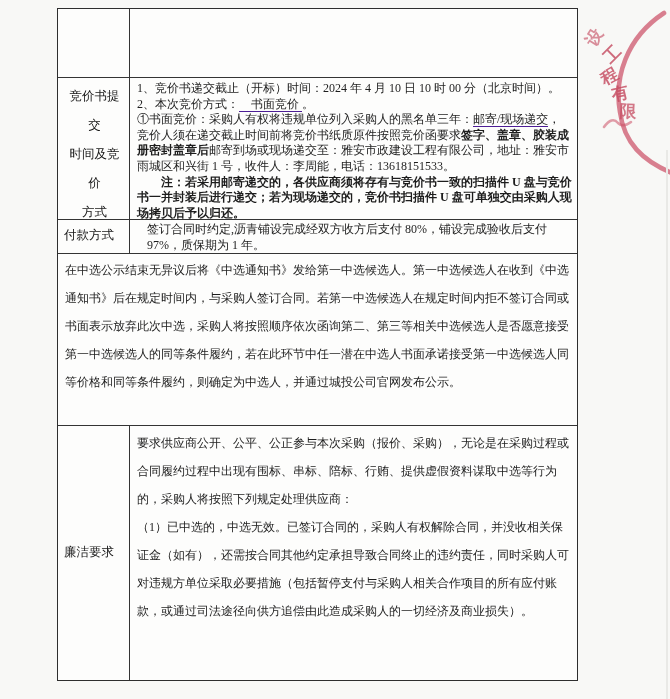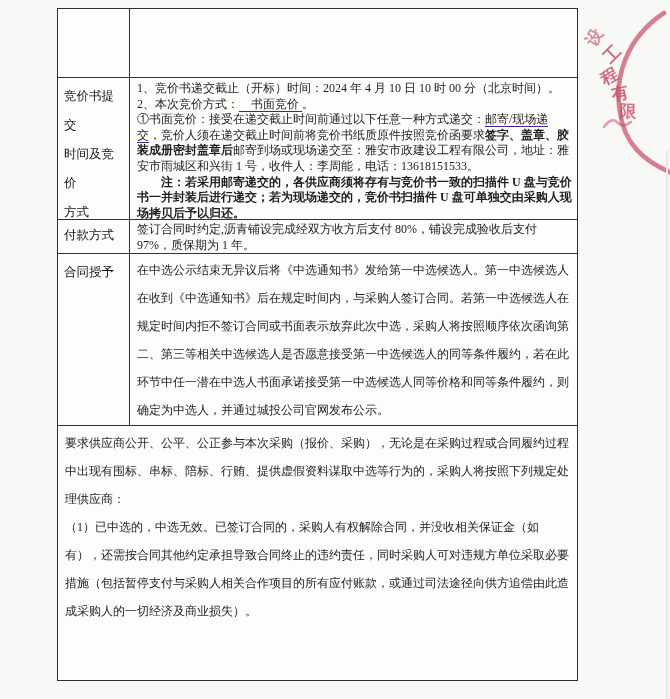--- a/index.html
+++ b/index.html
@@ -13,21 +13,21 @@
   .tbl{
     position:absolute; left:57px; top:8px; width:521px; height:673px;
     border:1.6px solid #2e2e2e; background:#fdfdfc;
     display:flex; flex-direction:column; box-sizing:border-box;
   }
   .row{display:flex; border-bottom:1.4px solid #343434; box-sizing:border-box;}
   .row:last-child{border-bottom:none;}
   .r0{height:69px;} .r1{height:142px;} .r2{height:34px;} .r3{height:172px;} .r4{flex:1;}
   .lab{
     width:72px; flex:0 0 72px; border-right:1.4px solid #343434; box-sizing:border-box;
-    padding:4px 4px 0 6px; font-size:12.5px; line-height:29px; color:#161616;
+    padding:4px 4px 0 6px; font-size:12.5px; line-height:29px; color:#161616;text-align:center;
   }
   .lab.vc{display:flex; align-items:center; padding-top:0; padding-bottom:2px;}
   .con{flex:1; padding:3px 5px 0 7px; font-size:12px; box-sizing:border-box; overflow:hidden;}
   .con p{margin:0;}
   .tight p{line-height:15.6px;}
   .wide{line-height:28px; padding-top:2px;}
   .wide2{line-height:28px; padding-top:3px;}
   .u{border-bottom:1px solid #4c1d95;margin-top:6px;}
   .b{font-weight:bold;}
   .note{font-weight:bold; text-indent:2em;}
@@ -51,40 +51,40 @@
 
     <div class="row r1">
       <div class="lab">
         <span>竞价书提交</span><br>
         <span>时间及竞价</span><br>
         <span>方式</span>
       </div>
       <div class="con tight">
         <p>1、竞价书递交截止（开标）时间：2024 年 4 月 10 日 10 时 00 分（北京时间）。</p>
         <p><span>2、本次竞价方式：</span><span class="u">　书面竞价 </span><span>。</span></p>
-        <p><span>①书面竞价：接受在递交截止时间前通过以下任意一种方式递交：</span><span class="u">邮寄/现场递交</span><span>，竞价人须在递交截止时间前将竞价书纸质原件按照竞价函要求</span><span class="b">签字、盖章、胶装成册密封盖章后</span><span>邮寄到场或现场递交至：雅安市政建设工程有限公司，地址：雅安市雨城区和兴街 1 号，收件人：李周能，电话：13618151533。</span></p>
+        <p><span>①书面竞价：采购人有权将违规单位列入采购人的黑名单三年：</span><span class="u">邮寄/现场递交</span><span>，竞价人须在递交截止时间前将竞价书纸质原件按照竞价函要求</span><span class="b">签字、盖章、胶装成册密封盖章后</span><span>邮寄到场或现场递交至：雅安市政建设工程有限公司，地址：雅安市雨城区和兴街 1 号，收件人：李周能，电话：13618151533。</span></p>
         <p class="note">注：若采用邮寄递交的，各供应商须将存有与竞价书一致的扫描件 U 盘与竞价书一并封装后进行递交；若为现场递交的，竞价书扫描件 U 盘可单独交由采购人现场拷贝后予以归还。</p>
       </div>
     </div>
 
     <div class="row r2">
       <div class="lab vc">付款方式</div>
-      <div class="con tight" style="padding-top:2px;">
+      <div class="con tight" style="padding-top:2px;margin-left:10px;">
         <p>签订合同时约定,沥青铺设完成经双方收方后支付 80%，铺设完成验收后支付 97%，质保期为 1 年。</p>
       </div>
     </div>
 
     <div class="row r3">
-      <div class="lab">合同授予</div>
       <div class="con wide">
         <p>在中选公示结束无异议后将《中选通知书》发给第一中选候选人。第一中选候选人在收到《中选通知书》后在规定时间内，与采购人签订合同。若第一中选候选人在规定时间内拒不签订合同或书面表示放弃此次中选，采购人将按照顺序依次函询第二、第三等相关中选候选人是否愿意接受第一中选候选人的同等条件履约，若在此环节中任一潜在中选人书面承诺接受第一中选候选人同等价格和同等条件履约，则确定为中选人，并通过城投公司官网发布公示。</p>
       </div>
     </div>
 
     <div class="row r4">
+      <div class="lab vc">廉洁要求</div>
       <div class="con wide2">
         <p>要求供应商公开、公平、公正参与本次采购（报价、采购），无论是在采购过程或合同履约过程中出现有围标、串标、陪标、行贿、提供虚假资料谋取中选等行为的，采购人将按照下列规定处理供应商：</p>
         <p>（1）已中选的，中选无效。已签订合同的，采购人有权解除合同，并没收相关保证金（如有），还需按合同其他约定承担导致合同终止的违约责任，同时采购人可对违规方单位采取必要措施（包括暂停支付与采购人相关合作项目的所有应付账款，或通过司法途径向供方追偿由此造成采购人的一切经济及商业损失）。</p>
       </div>
     </div>
 
   </div>
 
   <svg class="seal" viewBox="0 0 120 232">
     <path d="M 114,13 C 76,38 64,78 70,112 C 74,143 93,161 122,173" fill="none" stroke="#cc5066" stroke-width="4.6" stroke-linecap="round" opacity="0.72"></path>

